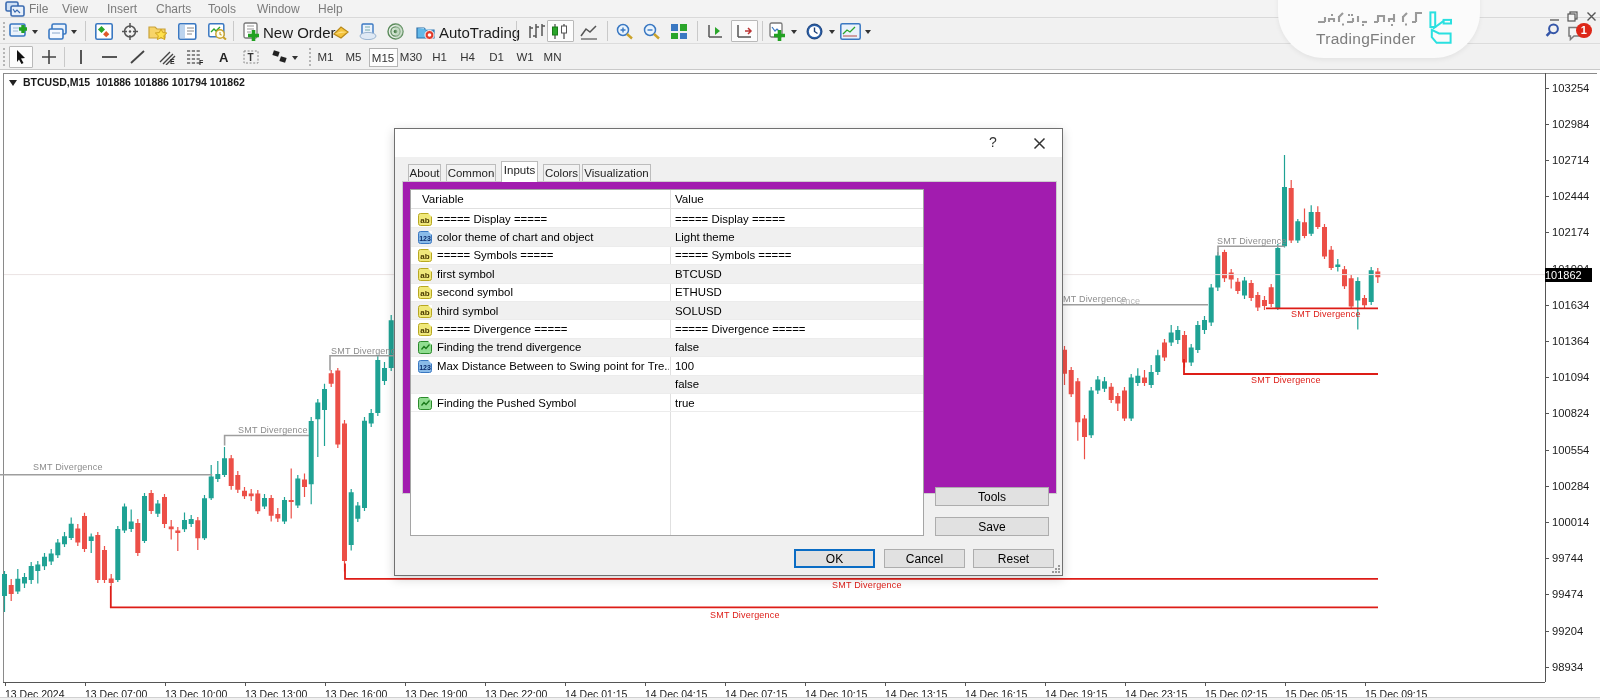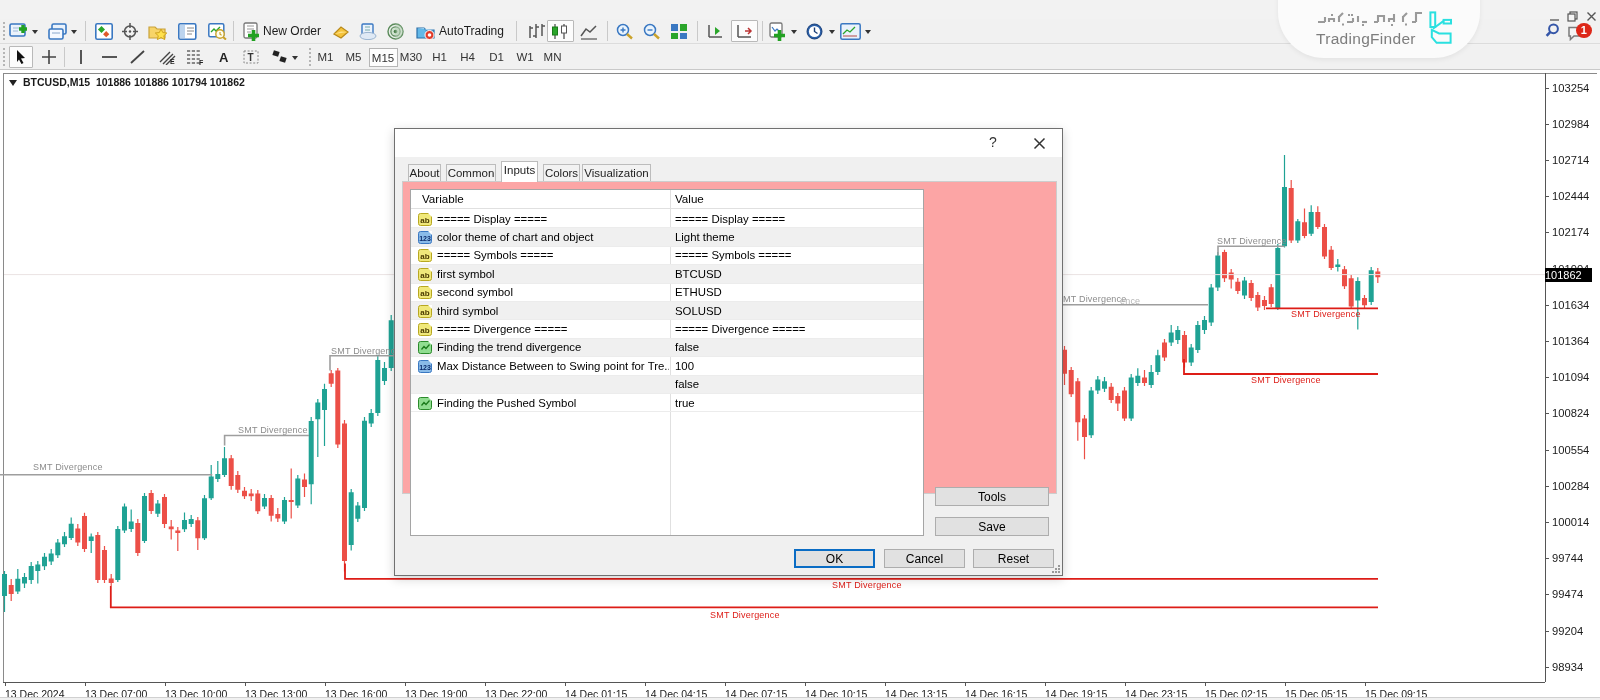--- a/index.html
+++ b/index.html
@@ -5,21 +5,21 @@
 #root { position:relative; width:1600px; height:700px; }
 
 
 #menubar { position:absolute; left:0; top:0; width:1600px; height:18px; background:#f3f3f3; border-bottom:1px solid #d9d9d9; }
 .menu { position:absolute; top:2px; font-size:12px; color:#7b7b7b; }
 #toolbar1 { position:absolute; left:0; top:19px; width:1600px; height:25px; background:#f1f1f1; border-bottom:1px solid #dcdcdc; }
 #toolbar2 { position:absolute; left:0; top:45px; width:1600px; height:25px; background:#f1f1f1; border-bottom:1px solid #c9c9c9; }
 .grip { position:absolute; width:3px; border-left:2px dotted #b5b5b5; }
 .tsep { position:absolute; width:1px; background:#c9c9c9; }
 .darr { position:absolute; width:0; height:0; border-left:3.5px solid transparent; border-right:3.5px solid transparent; border-top:4px solid #333; }
-.tbtxt { position:absolute; font-size:12px; color:#1c1c1c; }
+.tbtxt { position:absolute; font-size:15px; color:#1c1c1c; }
 .t2txt { position:absolute; color:#222; }
 .selbox { position:absolute; background:#fcfcfc; border:1px solid #b9b9b9; border-radius:1px; }
 .tf { position:absolute; top:48px; width:29px; height:19px; text-align:center; font-size:11.5px; font-weight:normal; color:#333; line-height:19px; }
 .tfsel { background:#fdfdfd; border:1px solid #b5b5b5; }
 
 
 .logopill { position:absolute; left:1278px; top:-12px; width:202px; height:70px; background:#fbfbfb; border-radius:0 0 46px 46px; box-shadow:0 2px 5px rgba(0,0,0,.06); }
 .fa-svg { position:absolute; left:1317px; top:9px; }
 .en-txt { position:absolute; left:1316px; top:30px; font-size:15.5px; color:#7d7d7d; letter-spacing:.3px; }
 .tflogo { position:absolute; }
@@ -41,21 +41,21 @@
 #statusbar { position:absolute; left:0; top:697px; width:1600px; height:3px; background:#f0f0f0; border-top:1px solid #d0d0d0; }
 
 
 #dlg { position:absolute; left:394px; top:128px; width:669px; height:448px; background:#f0f0f0; border:1px solid #707070; box-shadow:0 3px 10px rgba(0,0,0,.18); }
 #dlgtitle { position:absolute; left:0; top:0; width:667px; height:28px; background:#fff; }
 #dlgtitle .txt { position:absolute; left:14px; top:7.5px; font-size:11.8px; color:#111; }
 #dlgtitle .q { position:absolute; left:594px; top:5px; font-size:14px; color:#333; }
 #tabs { position:absolute; left:7px; top:34px; height:19px; }
 .tab { position:absolute; top:35px; height:18px; background:#f2f2f2; border:1px solid #bcbcbc; border-bottom:none; font-size:11.5px; color:#222; text-align:center; line-height:17px; }
 .tabsel { top:32px; height:21px; background:#fff; z-index:3; font-weight:normal; }
-#page { position:absolute; left:7px; top:52px; width:655px; height:313px; background:#fca5a5; border:1px solid #cdcdcd; }
+#page { position:absolute; left:7px; top:52px; width:655px; height:313px; background:#a21caf; border:1px solid #cdcdcd; }
 #tbl { position:absolute; left:7px; top:7px; width:514px; height:347px; border:1px solid #a5a5a5; background:#fff; }
 #tblhead { position:absolute; left:0; top:0; width:100%; height:19px; border-bottom:1px solid #e0e0e0; font-size:11.6px; color:#000; }
 #tblvdiv { position:absolute; left:259px; top:0; width:1px; height:345px; background:#e0e0e0; }
 .trow { position:absolute; left:0; width:512px; height:18.4px; box-shadow:inset 0 -1px #ececec; }
 .shade { background:#f0f0f0; }
 .tvar { position:absolute; left:0; top:0; width:258px; height:100%; overflow:hidden; }
 .tval { position:absolute; left:264px; top:2.5px; font-size:11.4px; color:#000; }
 .vtxt { position:absolute; left:26px; top:2.5px; font-size:11.4px; color:#000; white-space:nowrap; }
 .ric { position:absolute; left:7px; top:2.5px; width:14px; height:13px; border-radius:2.5px; font-size:8px; font-weight:bold; text-align:center; line-height:13px; }
 .ric::after { content:""; position:absolute; right:-1px; top:-1px; width:0; height:0; border-top:4px solid #fff; border-left:4px solid transparent; }
@@ -63,20 +63,34 @@
 .ric-123 { background:#8abbe8; border:1px solid #3a78c2; color:#0a2a6a; font-size:7px; }
 .ric-b { background:#90dd90; border:1px solid #2a8a2a; }
 .dbtn { position:absolute; background:#e1e1e1; border:1px solid #adadad; font-size:12px; color:#000; text-align:center; }
 #grip9 { position:absolute; right:2px; bottom:2px; width:8px; height:8px; }
 
 
 #csvg { position:absolute; left:0; top:0; }
 </style></head>
 <body>
 <div id="root">
+  <div id="menubar">
+    <svg style="position:absolute;left:5px;top:1px" width="20" height="16" viewBox="0 0 20 16">
+        <rect x="1" y="1" width="12" height="9" rx="1.5" fill="#cfe0f5" stroke="#3a6ab0" stroke-width="1.6"></rect>
+        <rect x="6" y="5" width="13" height="10" rx="1.5" fill="#e8f0fa" stroke="#3a6ab0" stroke-width="1.6"></rect>
+        <path d="M8 8l2 3 2-2 3 3" stroke="#3a6ab0" stroke-width="1.2" fill="none"></path>
+      </svg>
+    <span class="menu" style="left:29px">File</span>
+    <span class="menu" style="left:62px">View</span>
+    <span class="menu" style="left:107px">Insert</span>
+    <span class="menu" style="left:156px">Charts</span>
+    <span class="menu" style="left:208px">Tools</span>
+    <span class="menu" style="left:257px">Window</span>
+    <span class="menu" style="left:318px">Help</span>
+  </div>
   <div id="toolbar1"></div>
   <div id="toolbar2"></div>
   <div class="grip" style="left:3px;top:22px;height:18px"></div>
 <svg style="position:absolute;left:9px;top:23px" width="19" height="17" viewBox="0 0 19 17">
       <rect x="1" y="1" width="15" height="12" rx="1.5" fill="#eaf2fb" stroke="#3a78c2" stroke-width="1.6"></rect>
       <path d="M4 5h7M4 8h5" stroke="#9db8d8" stroke-width="1"></path>
       <path d="M10 6h8M14 2v8" stroke="#21a121" stroke-width="3.4"></path>
     </svg>
 <div class="darr" style="left:32px;top:30px"></div>
 <svg style="position:absolute;left:48px;top:23px" width="20" height="17" viewBox="0 0 20 17">

